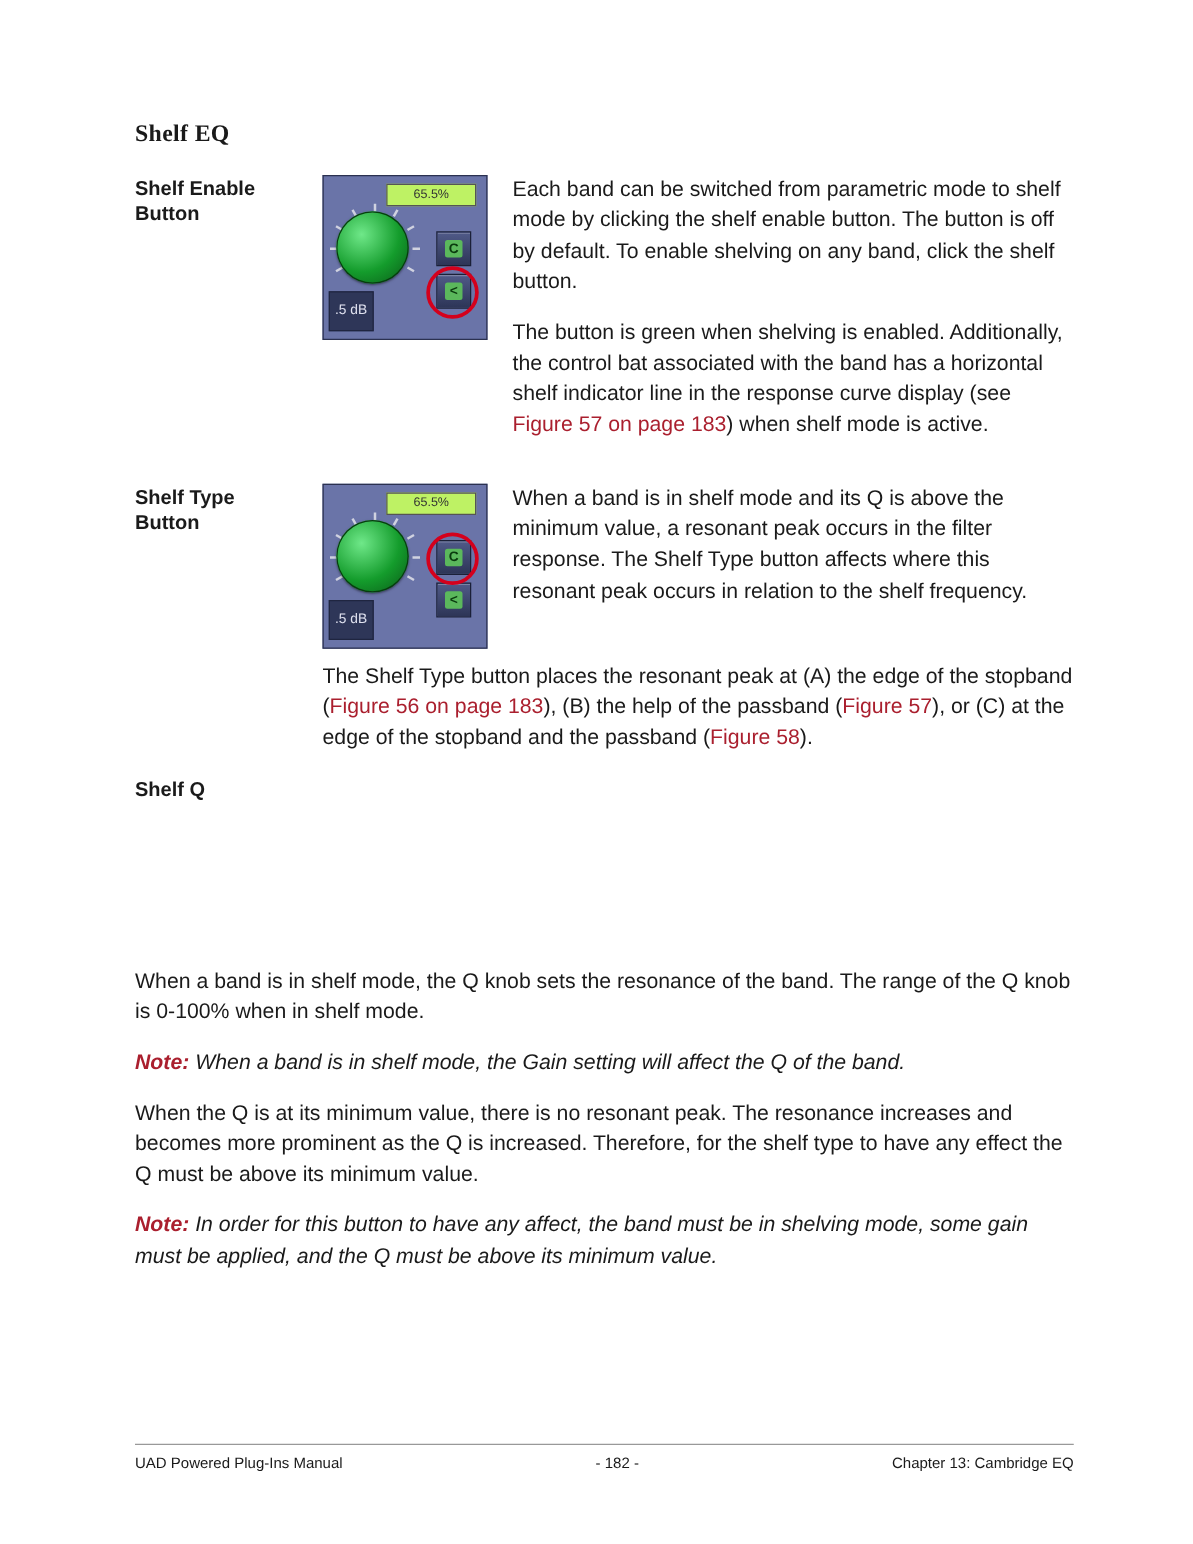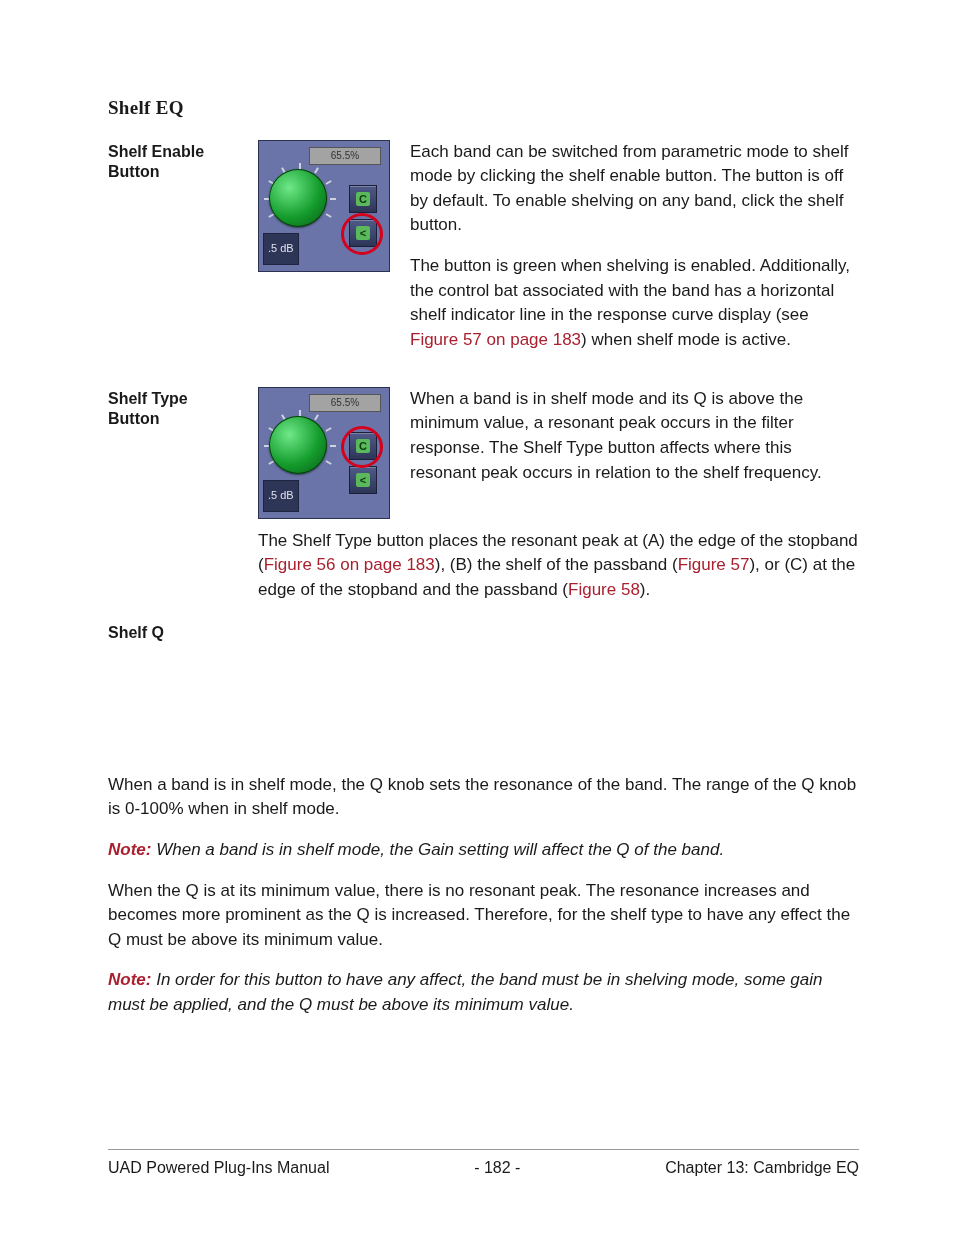--- a/index.html
+++ b/index.html
@@ -53,29 +53,29 @@
   .continue{margin-left:150px;}
   a.xref{color:var(--link);text-decoration:none;}
   .note-label{font-style:italic;font-weight:700;color:var(--link);}
   .note-body{font-style:italic;}
   
   .footer{
     position:absolute;
     left:108px;right:95px;bottom:56px;
     border-top:1px solid var(--rule);
     padding-top:6px;
-    font-size:16px;
+    font-size:12px;
     display:flex;justify-content:space-between;
     font-family:Arial,Helvetica,sans-serif;
   }
   
   .thumb .meter{
     position:absolute;top:6px;right:8px;
     width:70px;height:16px;
-    background:#a3a3a3;
+    background:#bef264;
     border:1px solid #555;
     font-size:10px;
     text-align:center;
     line-height:15px;
     color:#333;
     font-family:Arial,sans-serif;
   }
   .thumb .knob{
     position:absolute;left:10px;top:28px;
     width:58px;height:58px;border-radius:50%;
@@ -177,21 +177,21 @@
         <span class="glyph">&lt;</span>
       </div>
     <div class="db">.5 dB</div>
     <div class="ring" style="right:6px;top:38px"></div>
   </div>
   <div class="main-col">
     <p>When a band is in shelf mode and its Q is above the minimum value, a resonant peak occurs in the filter response. The Shelf Type button affects where this resonant peak occurs in relation to the shelf frequency.</p>
   </div>
 </div>
 <p class="continue">
-  <span>The Shelf Type button places the resonant peak at (A) the edge of the stopband (</span><a class="xref" href="#">Figure 56 on page 183</a><span>), (B) the shelf of the passband (</span><a class="xref" href="#">Figure 57</a><span>), or (C) at the edge of the stopband and the passband (</span><a class="xref" href="#">Figure 58</a><span>).</span>
+  <span>The Shelf Type button places the resonant peak at (A) the edge of the stopband (</span><a class="xref" href="#">Figure 56 on page 183</a><span>), (B) the help of the passband (</span><a class="xref" href="#">Figure 57</a><span>), or (C) at the edge of the stopband and the passband (</span><a class="xref" href="#">Figure 58</a><span>).</span>
 </p>
 
 <div class="row" style="margin-top:18px;flex-direction:column;">
   <div class="side-label">Shelf Q</div>
   <div class="main-col">
     <p>When a band is in shelf mode, the Q knob sets the resonance of the band. The range of the Q knob is 0-100% when in shelf mode.</p>
     <p><span class="note-label">Note:</span><span class="note-body"> When a band is in shelf mode, the Gain setting will affect the Q of the band.</span></p>
     <p>When the Q is at its minimum value, there is no resonant peak. The resonance increases and becomes more prominent as the Q is increased. Therefore, for the shelf type to have any effect the Q must be above its minimum value.</p>
     <p><span class="note-label">Note:</span><span class="note-body"> In order for this button to have any affect, the band must be in shelving mode, some gain must be applied, and the Q must be above its minimum value.</span></p>
   </div>

